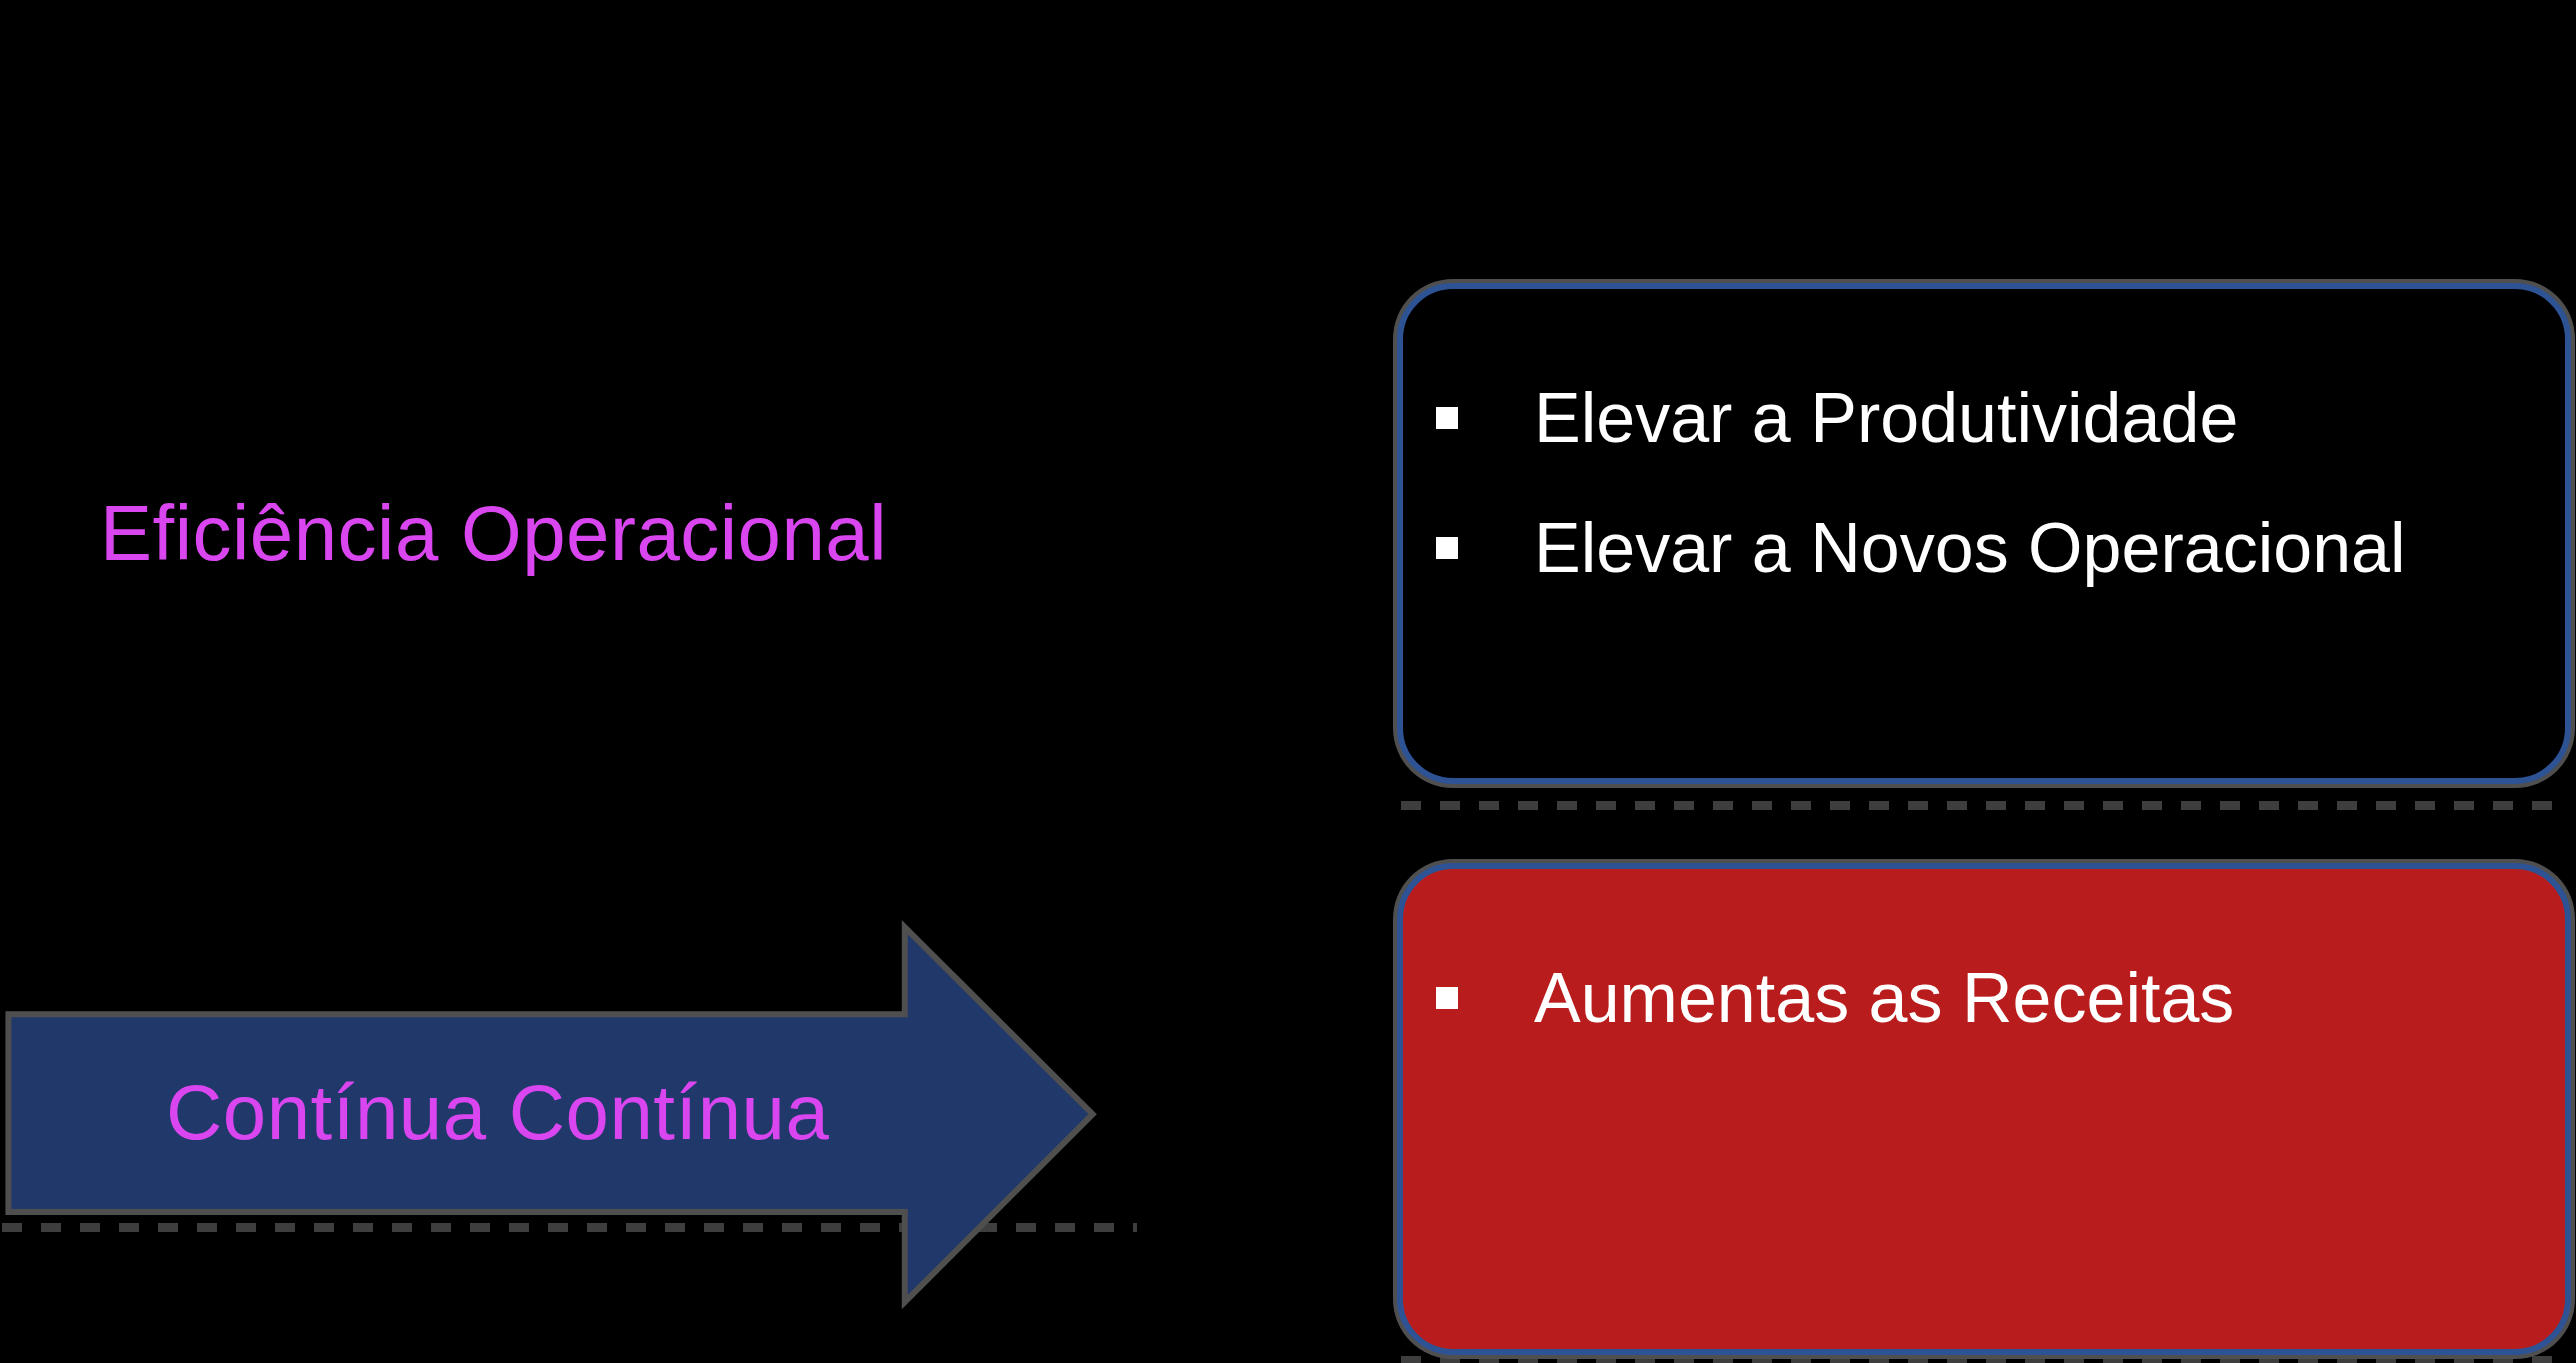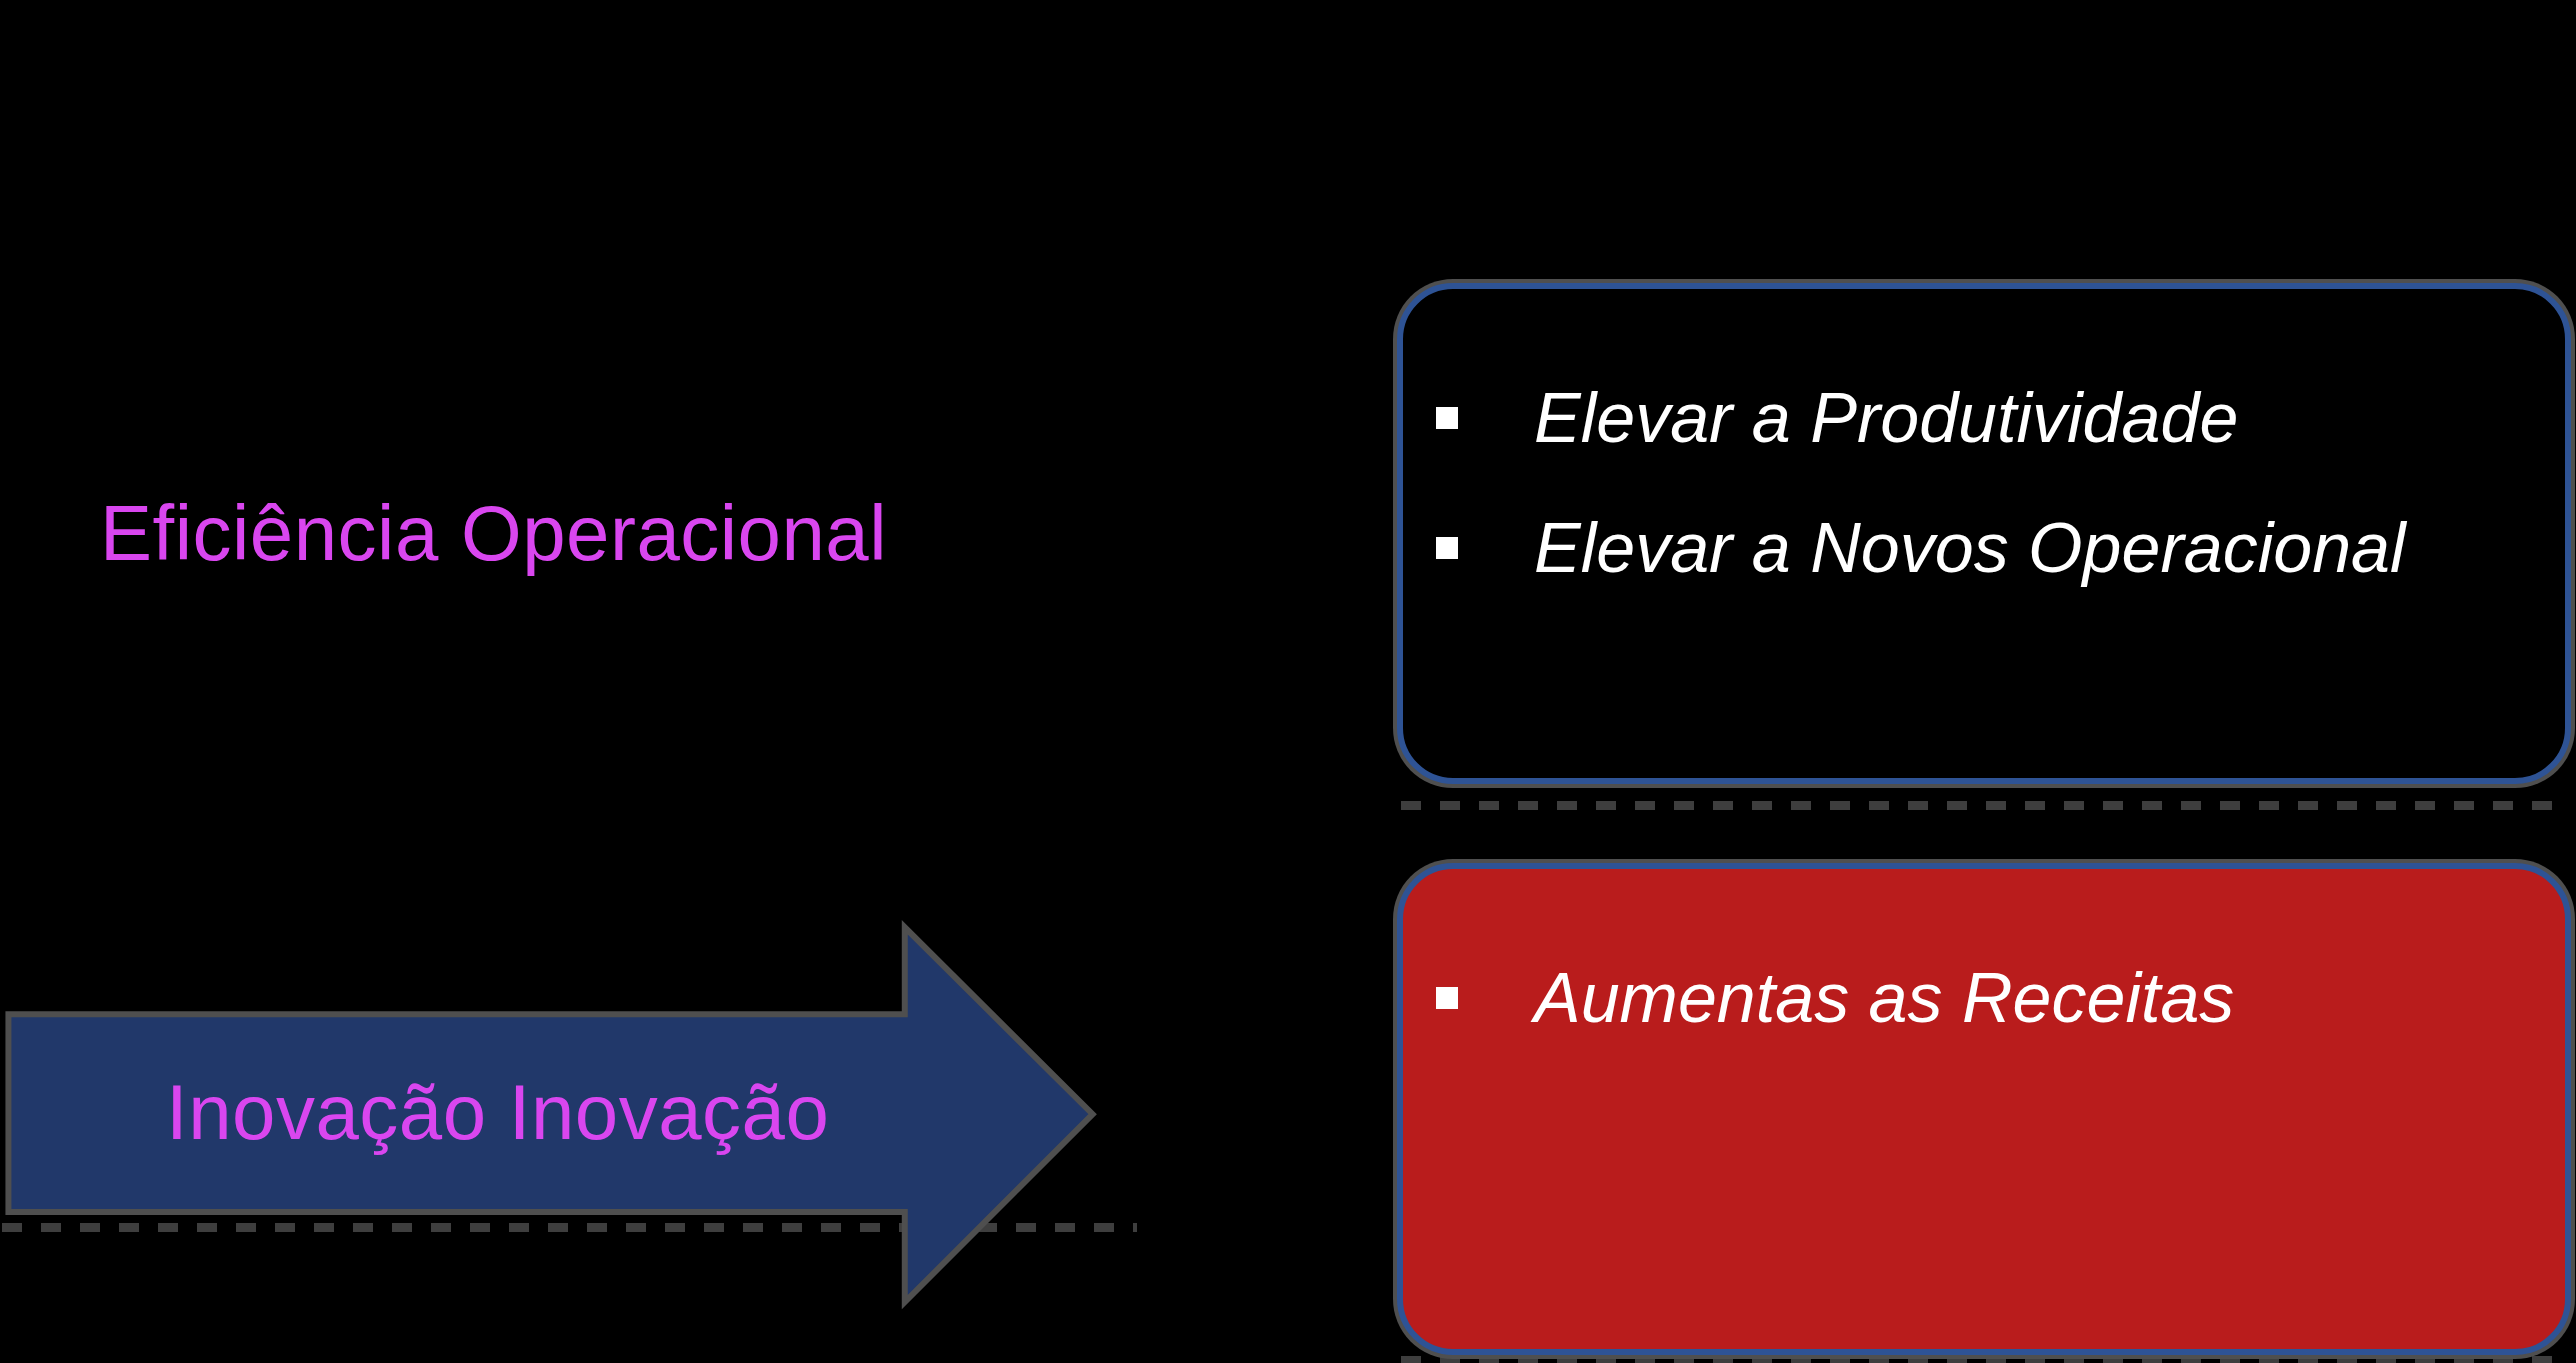--- a/index.html
+++ b/index.html
@@ -31,21 +31,20 @@
   .box {
     position: absolute;
     left: 1397px;
     width: 1174px;
     box-sizing: border-box;
     border: 6px solid #2E5395;
     border-radius: 56px;
     box-shadow: 0 0 0 4px #4F4F4F;
     padding-top: 64px;
     z-index: 2;
-    font-style: italic;
   }
   .box-efficiency { top: 283px; height: 501px; background: #000000; }
   .box-innovation { top: 863px; height: 492px; background: #b91c1c; }
   .benefit-item {
     display: flex;
     align-items: center;
     height: 130px;
   }
   .bullet {
     flex: none;
@@ -75,21 +74,21 @@
 <body>
 
 <div class="canvas">
 
   <div class="side-title title-efficiency">Eficiência Operacional</div>
 
   <svg class="arrow-svg" viewBox="0 0 2577 1364" xmlns="http://www.w3.org/2000/svg" aria-hidden="true">
     <polygon points="8,1015 905,1015 905,928 1093,1115 905,1303 905,1213 8,1213" fill="#21386A" stroke="#4F4F4F" stroke-width="6" stroke-linejoin="miter"></polygon>
   </svg>
 
-  <div class="side-title title-innovation">Inovação Inovação</div>
+  <div class="side-title title-innovation">Contínua Contínua</div>
 
   <div class="box box-efficiency">
     <div class="benefit-item">
       <span class="bullet"></span>
       <span class="benefit-text">Elevar a Produtividade</span>
     </div>
     <div class="benefit-item">
       <span class="bullet"></span>
       <span class="benefit-text">Elevar a Novos Operacional</span>
     </div>

